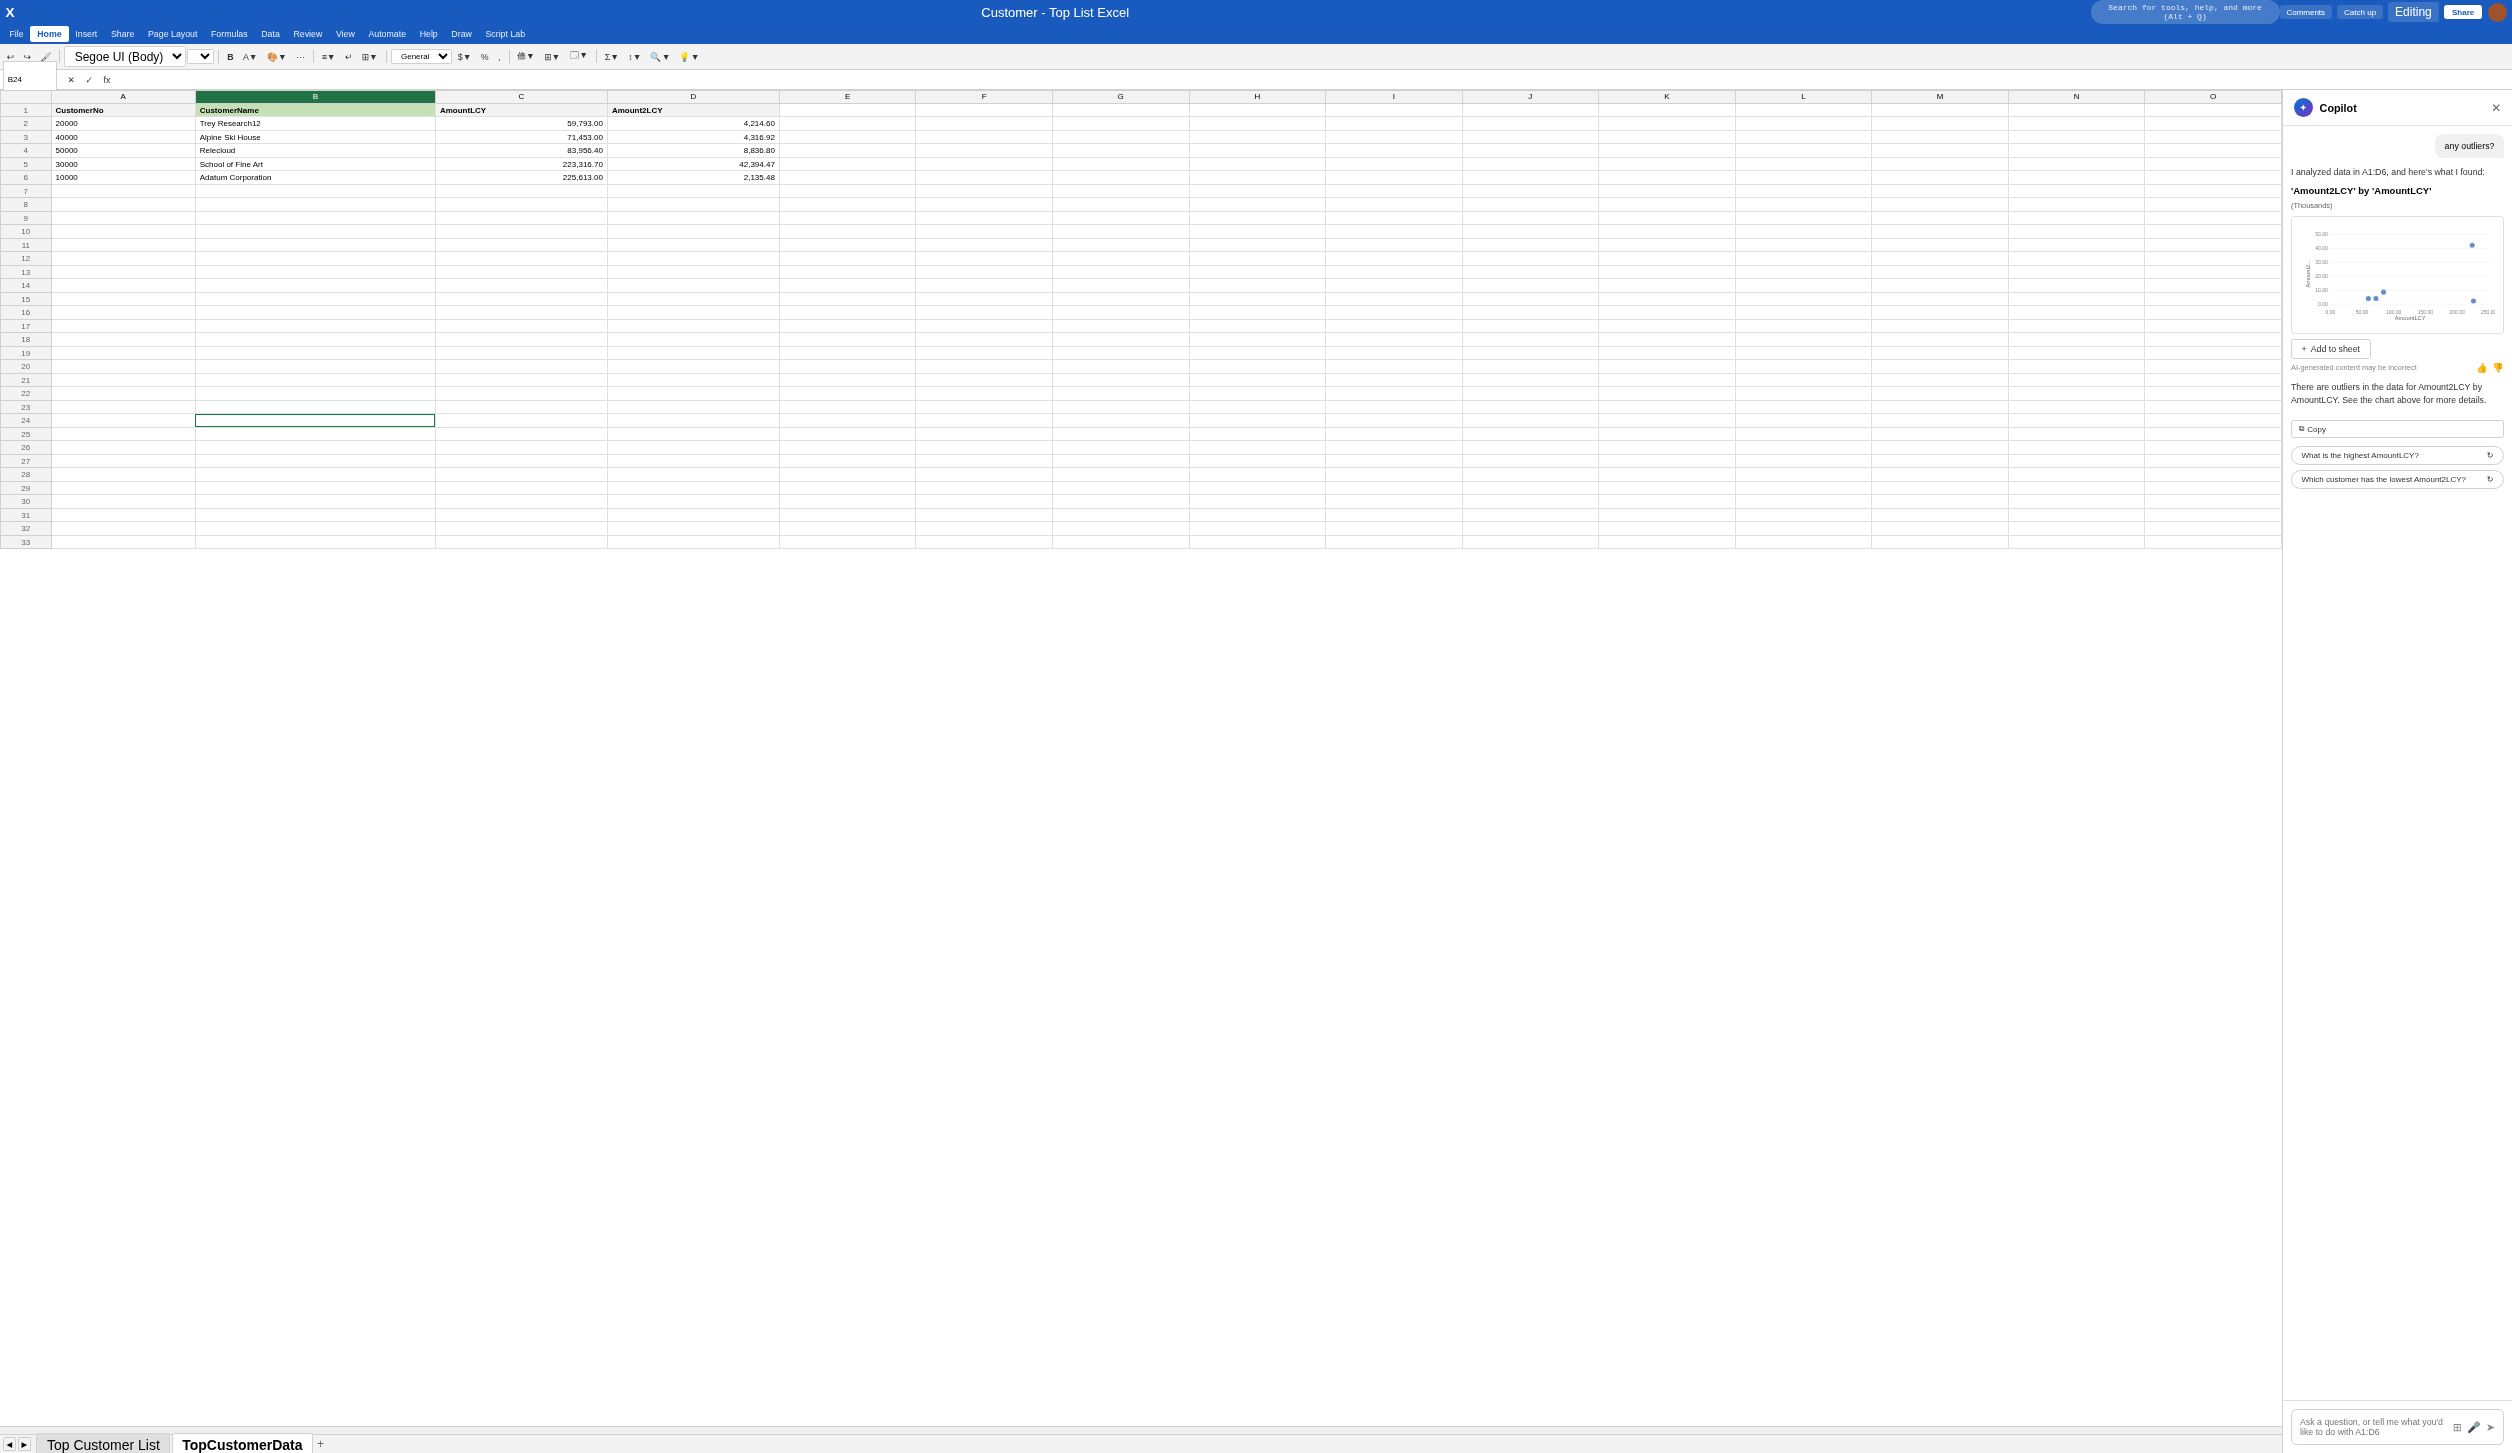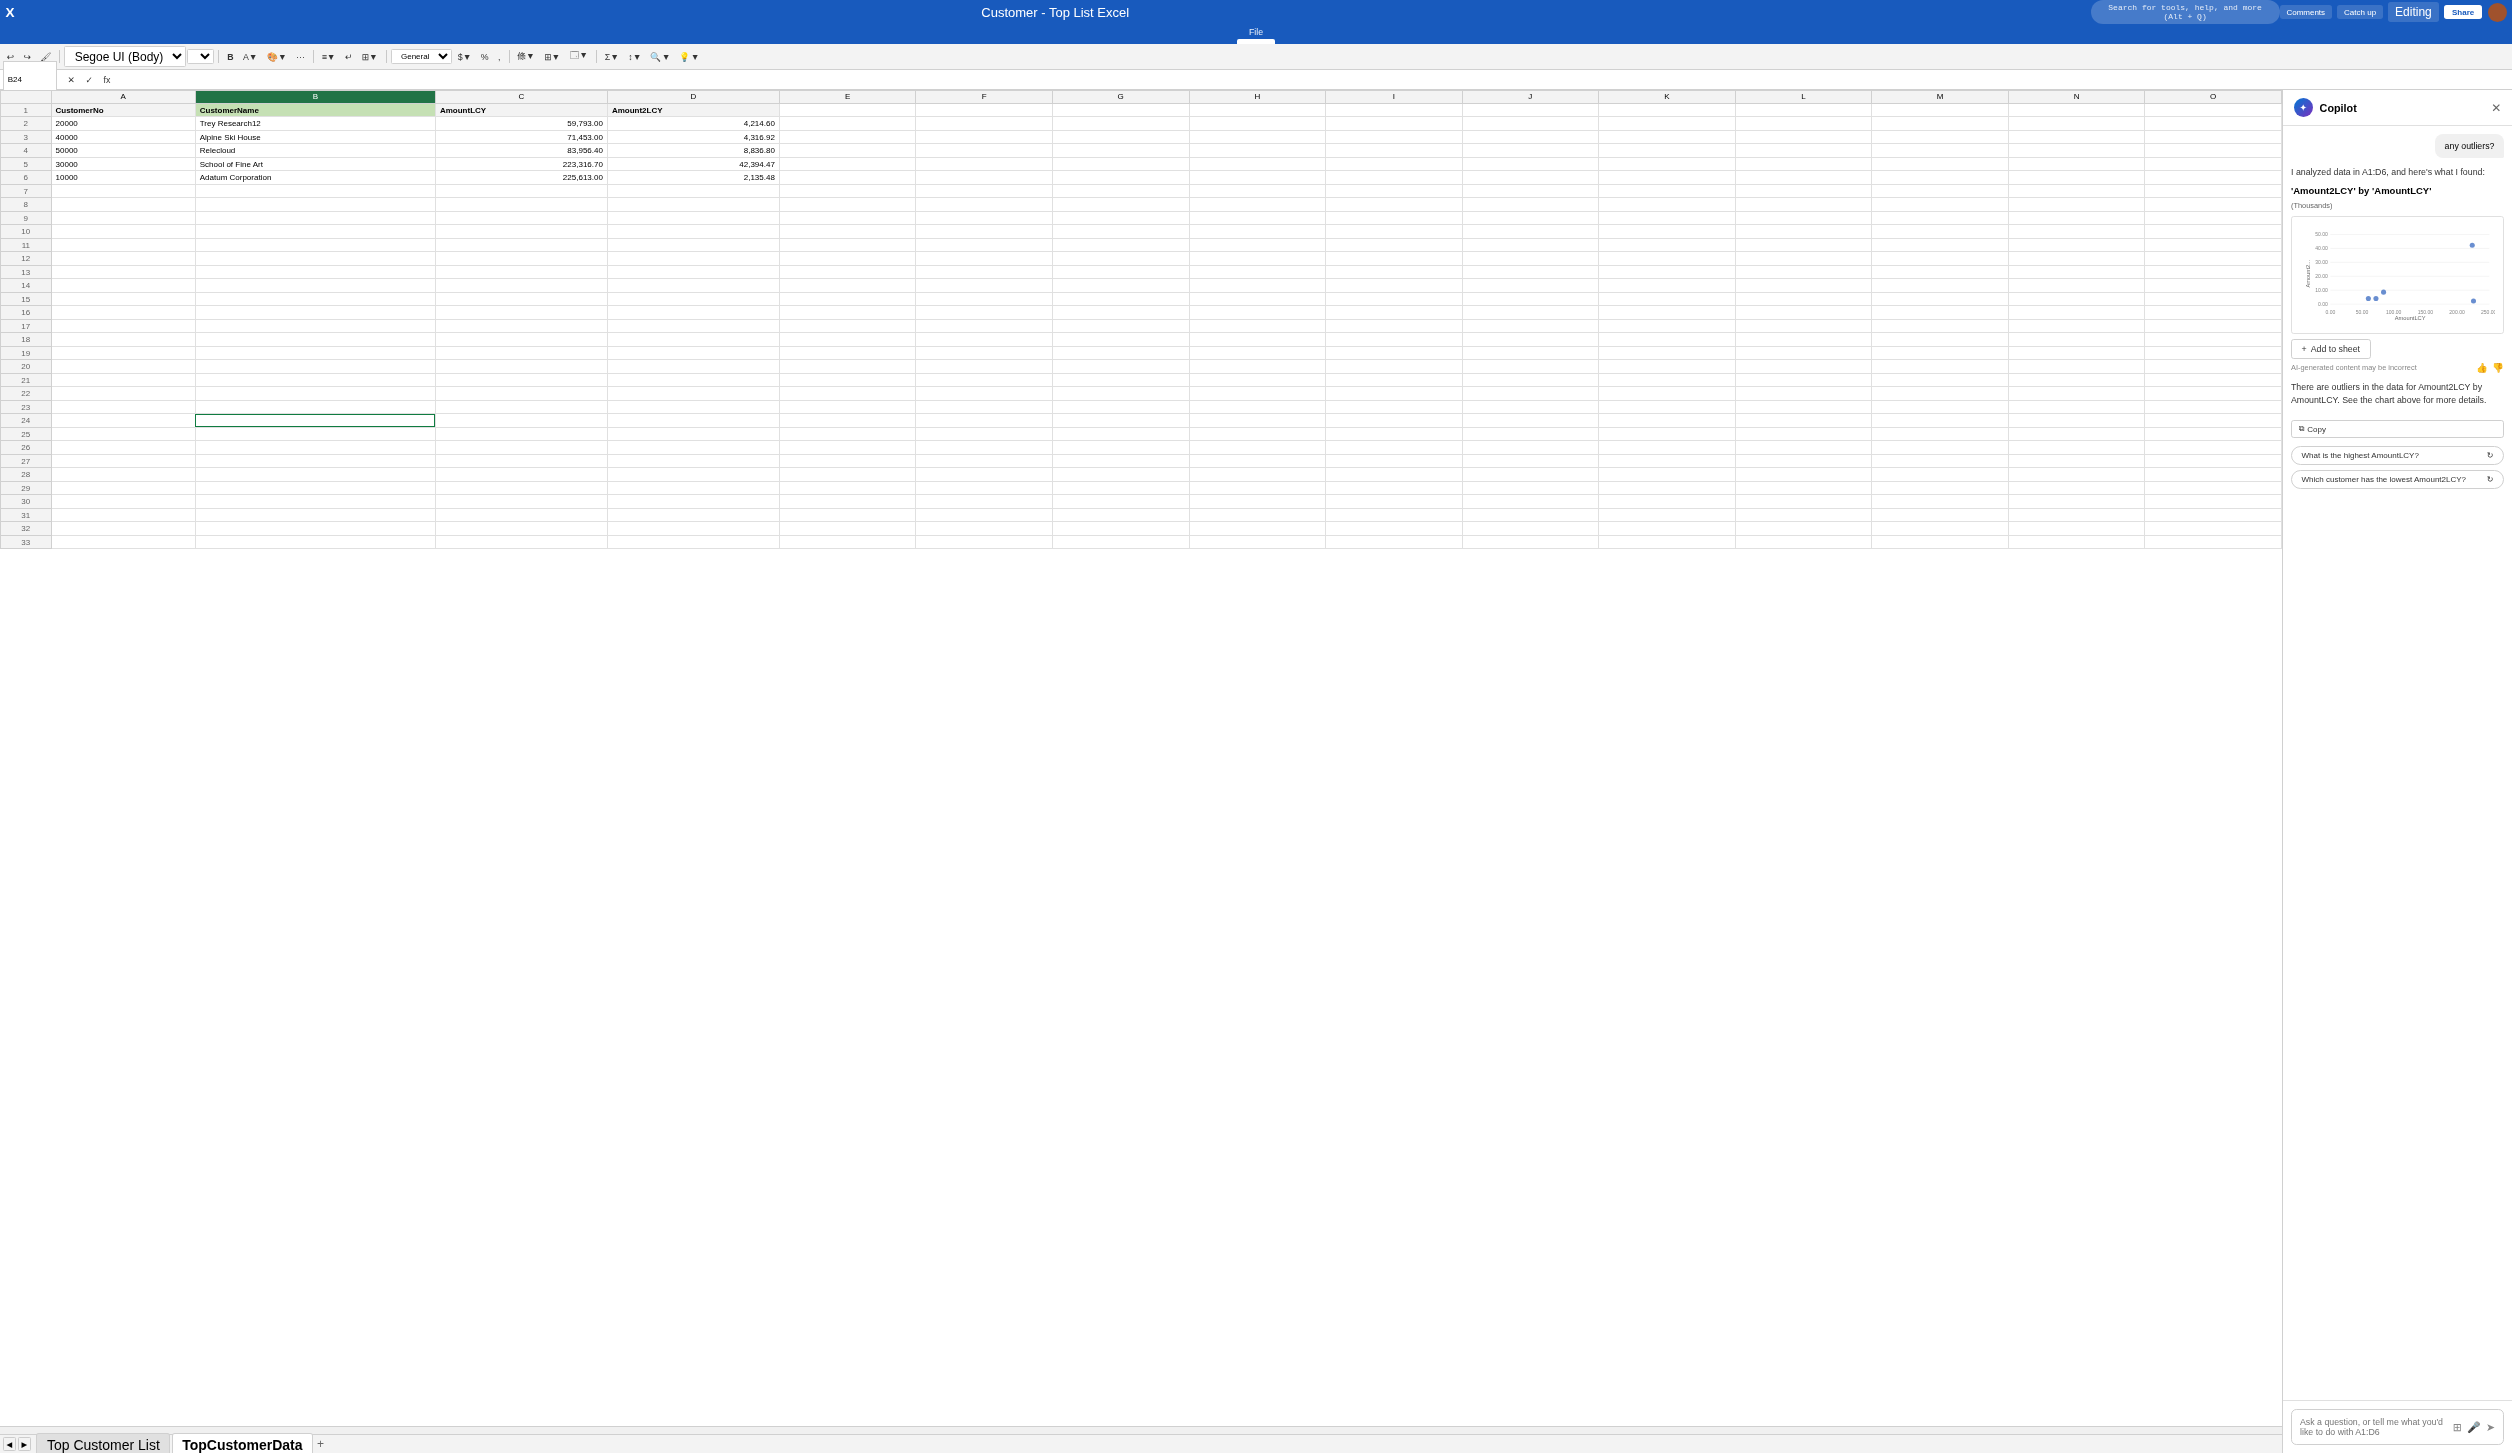--- a/index.html
+++ b/index.html
@@ -9,21 +9,21 @@
     .title-bar { display: flex; align-items: center; height: 24px; background: #185abd; padding: 0 5.4px; color: white; font-size: 8.8px; }
     .title-bar .app-icon { margin-right: 5.4px; font-weight: bold; color: #fff; font-size: 13.5px; }
     .title-bar .file-name { flex: 1; text-align: center; color: white; font-size: 13px; }
     .title-bar .search-box { background: rgba(255,255,255,0.2); border-radius: 13.5px; padding: 2.7px 10.8px; color: rgba(255,255,255,0.85); font-size: 8px; width: 189px; text-align: center; font-family: Liberation Mono, monospace; }
     .title-bar .right-actions { display: flex; align-items: center; gap: 5.4px; }
     .title-bar .action-btn { background: rgba(255,255,255,0.15); border: none; color: white; padding: 2.7px 6.8px; border-radius: 2.7px; cursor: pointer; font-size: 8px; }
     .title-bar .share-btn { background: white; color: #185abd; border: none; padding: 2.7px 8px; border-radius: 2.7px; cursor: pointer; font-size: 8px; font-weight: 600; }
     .title-bar .editing-btn { background: rgba(255,255,255,0.15); border: none; color: white; padding: 2.7px 6.8px; border-radius: 2.7px; cursor: pointer; font-size: 12px; }
 
     
-    .menu-bar { display: flex; align-items: center; height: 20px; background: #185abd; padding: 0 2.7px; flex-direction: column; }
+    .menu-bar { display: flex; align-items: center; height: 20px; background: #185abd; padding: 0 2.7px; }
     .menu-bar .menu-item { color: rgba(255,255,255,0.9); padding: 2.7px 6.8px; border-radius: 2px; cursor: pointer; font-size: 8.8px; }
     .menu-bar .menu-item:hover, .menu-bar .menu-item.active { background: rgba(255,255,255,0.2); }
     .menu-bar .menu-item.active { background: white; color: #185abd; font-weight: 600; }
 
     
     .toolbar { display: flex; align-items: center; height: 26px; background: #f3f3f3; border-bottom: 0.7px solid #d0d0d0; padding: 0 2.7px; gap: 1.4px; }
     .toolbar-sep { width: 0.7px; height: 13.5px; background: #c8c8c8; margin: 0 2.7px; }
     .toolbar-btn { background: none; border: none; cursor: pointer; padding: 2px 4px; border-radius: 2px; font-size: 8.8px; color: #333; }
     .font-name-box { border: 0.7px solid #d0d0d0; padding: 1.4px 5.4px; border-radius: 1.4px; font-size: 12px; background: white; min-width: 81px; }
     .font-size-box { border: 0.7px solid #d0d0d0; padding: 1.4px 2.7px; border-radius: 1.4px; font-size: 8px; background: white; width: 27px; text-align: center; }

